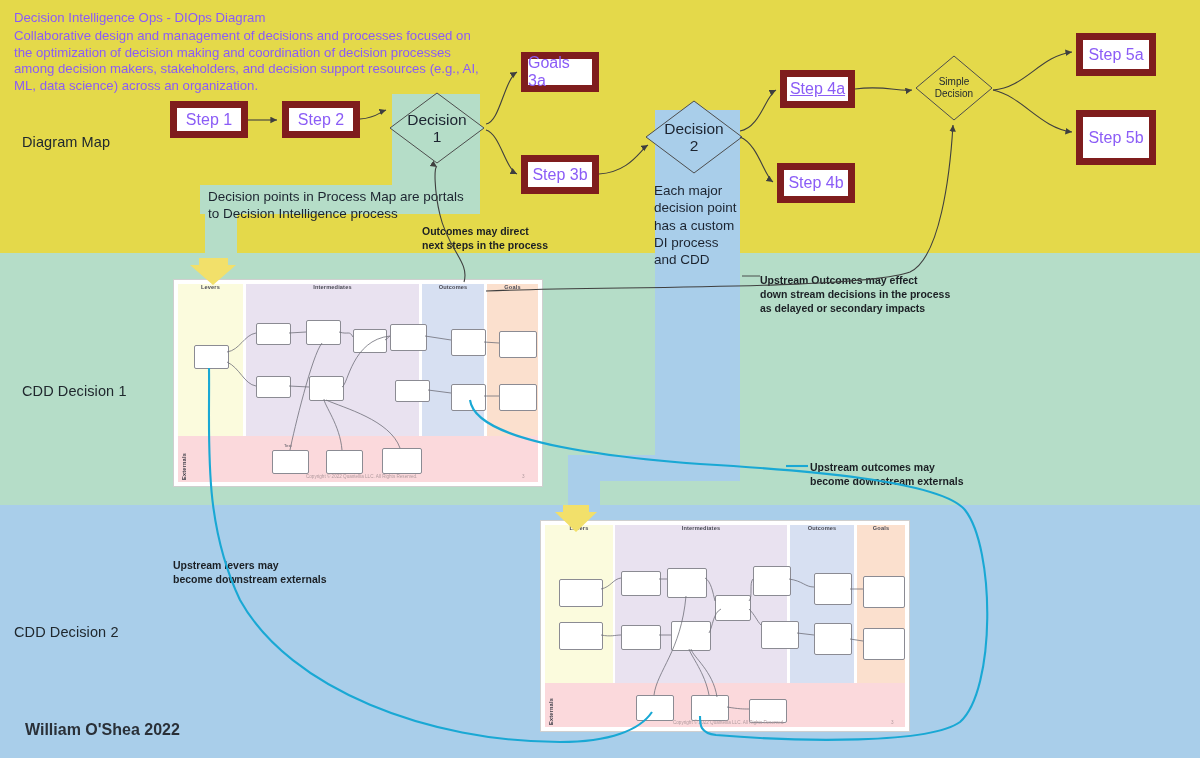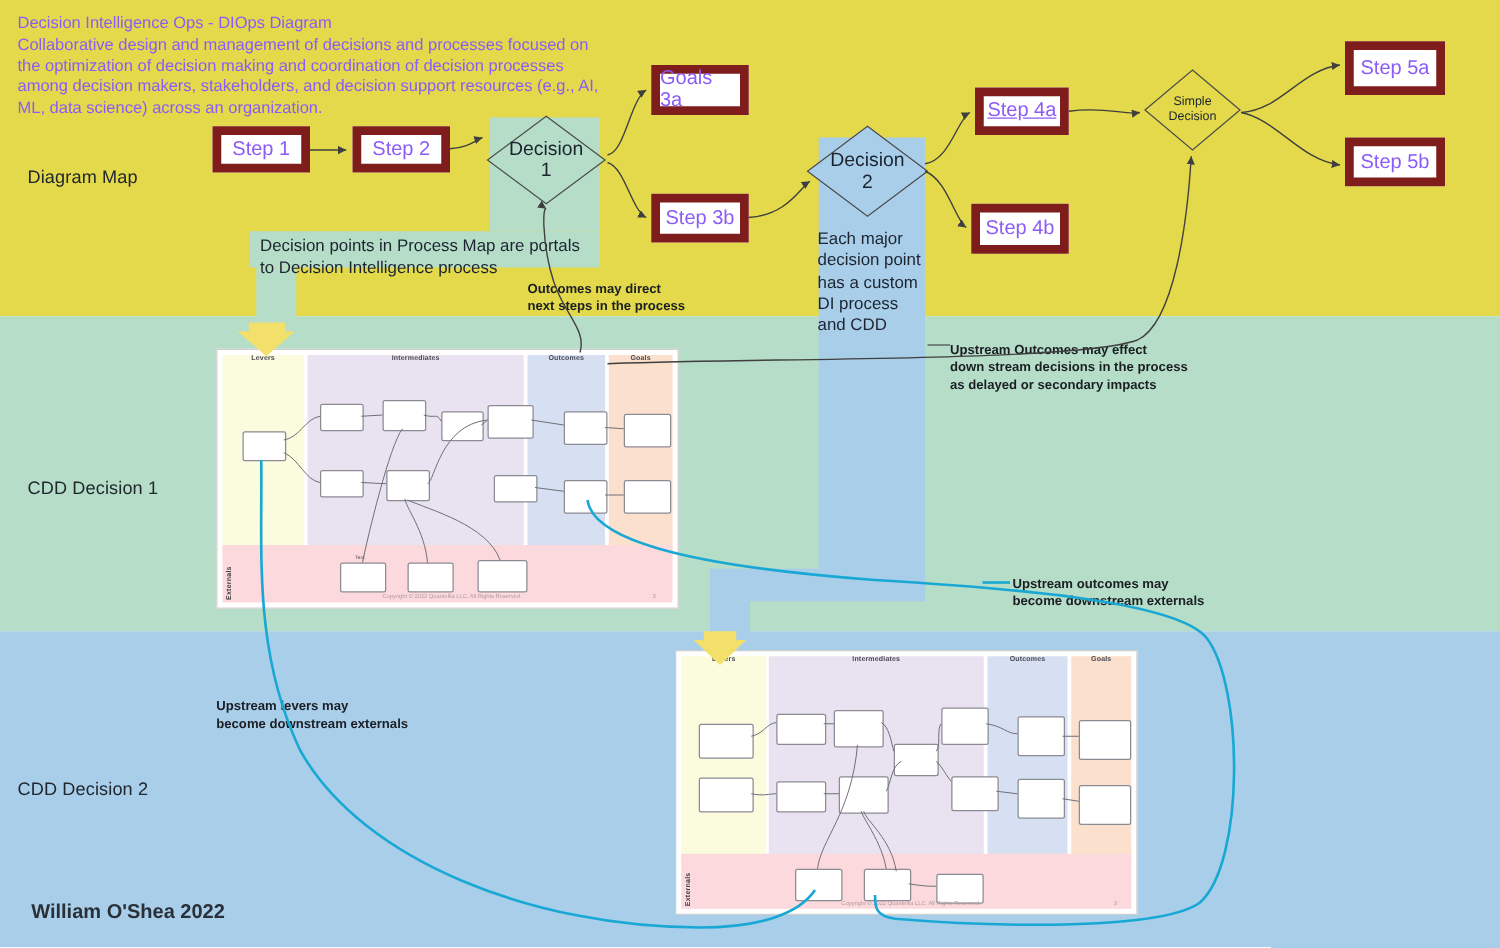--- a/index.html
+++ b/index.html
@@ -95,21 +95,21 @@
 DI process
 and CDD</div>
 
   <div class="pbox" style="left:170px;top:101px;width:78px;height:37px;">Step 1</div>
   <div class="pbox" style="left:282px;top:101px;width:78px;height:37px;">Step 2</div>
   <div class="pbox" style="left:521px;top:52px;width:78px;height:40px;">Goals 3a</div>
   <div class="pbox" style="left:521px;top:155px;width:78px;height:39px;">Step 3b</div>
   <div class="pbox" style="left:780px;top:70px;width:75px;height:38px;text-decoration:underline;">Step 4a</div>
   <div class="pbox" style="left:777px;top:163px;width:78px;height:40px;">Step 4b</div>
   <div class="pbox" style="left:1076px;top:33px;width:80px;height:43px;">Step 5a</div>
-  <div class="pbox" style="left:1076px;top:110px;width:80px;height:39px;">Step 5b</div>
+  <div class="pbox" style="left:1076px;top:110px;width:80px;height:55px;">Step 5b</div>
 
   <div class="diamond-wrap" style="left:389px;top:92px;width:96px;height:72px;">
     <svg width="96" height="72" viewBox="0 0 96 72">
         <polygon points="48,1 95,36 48,71 1,36" fill="#b5ddc8" stroke="#4d4d4d" stroke-width="1"></polygon>
       </svg>
     <div class="diamond-label">
       <span>Decision</span>
       <span>1</span>
     </div>
   </div>

